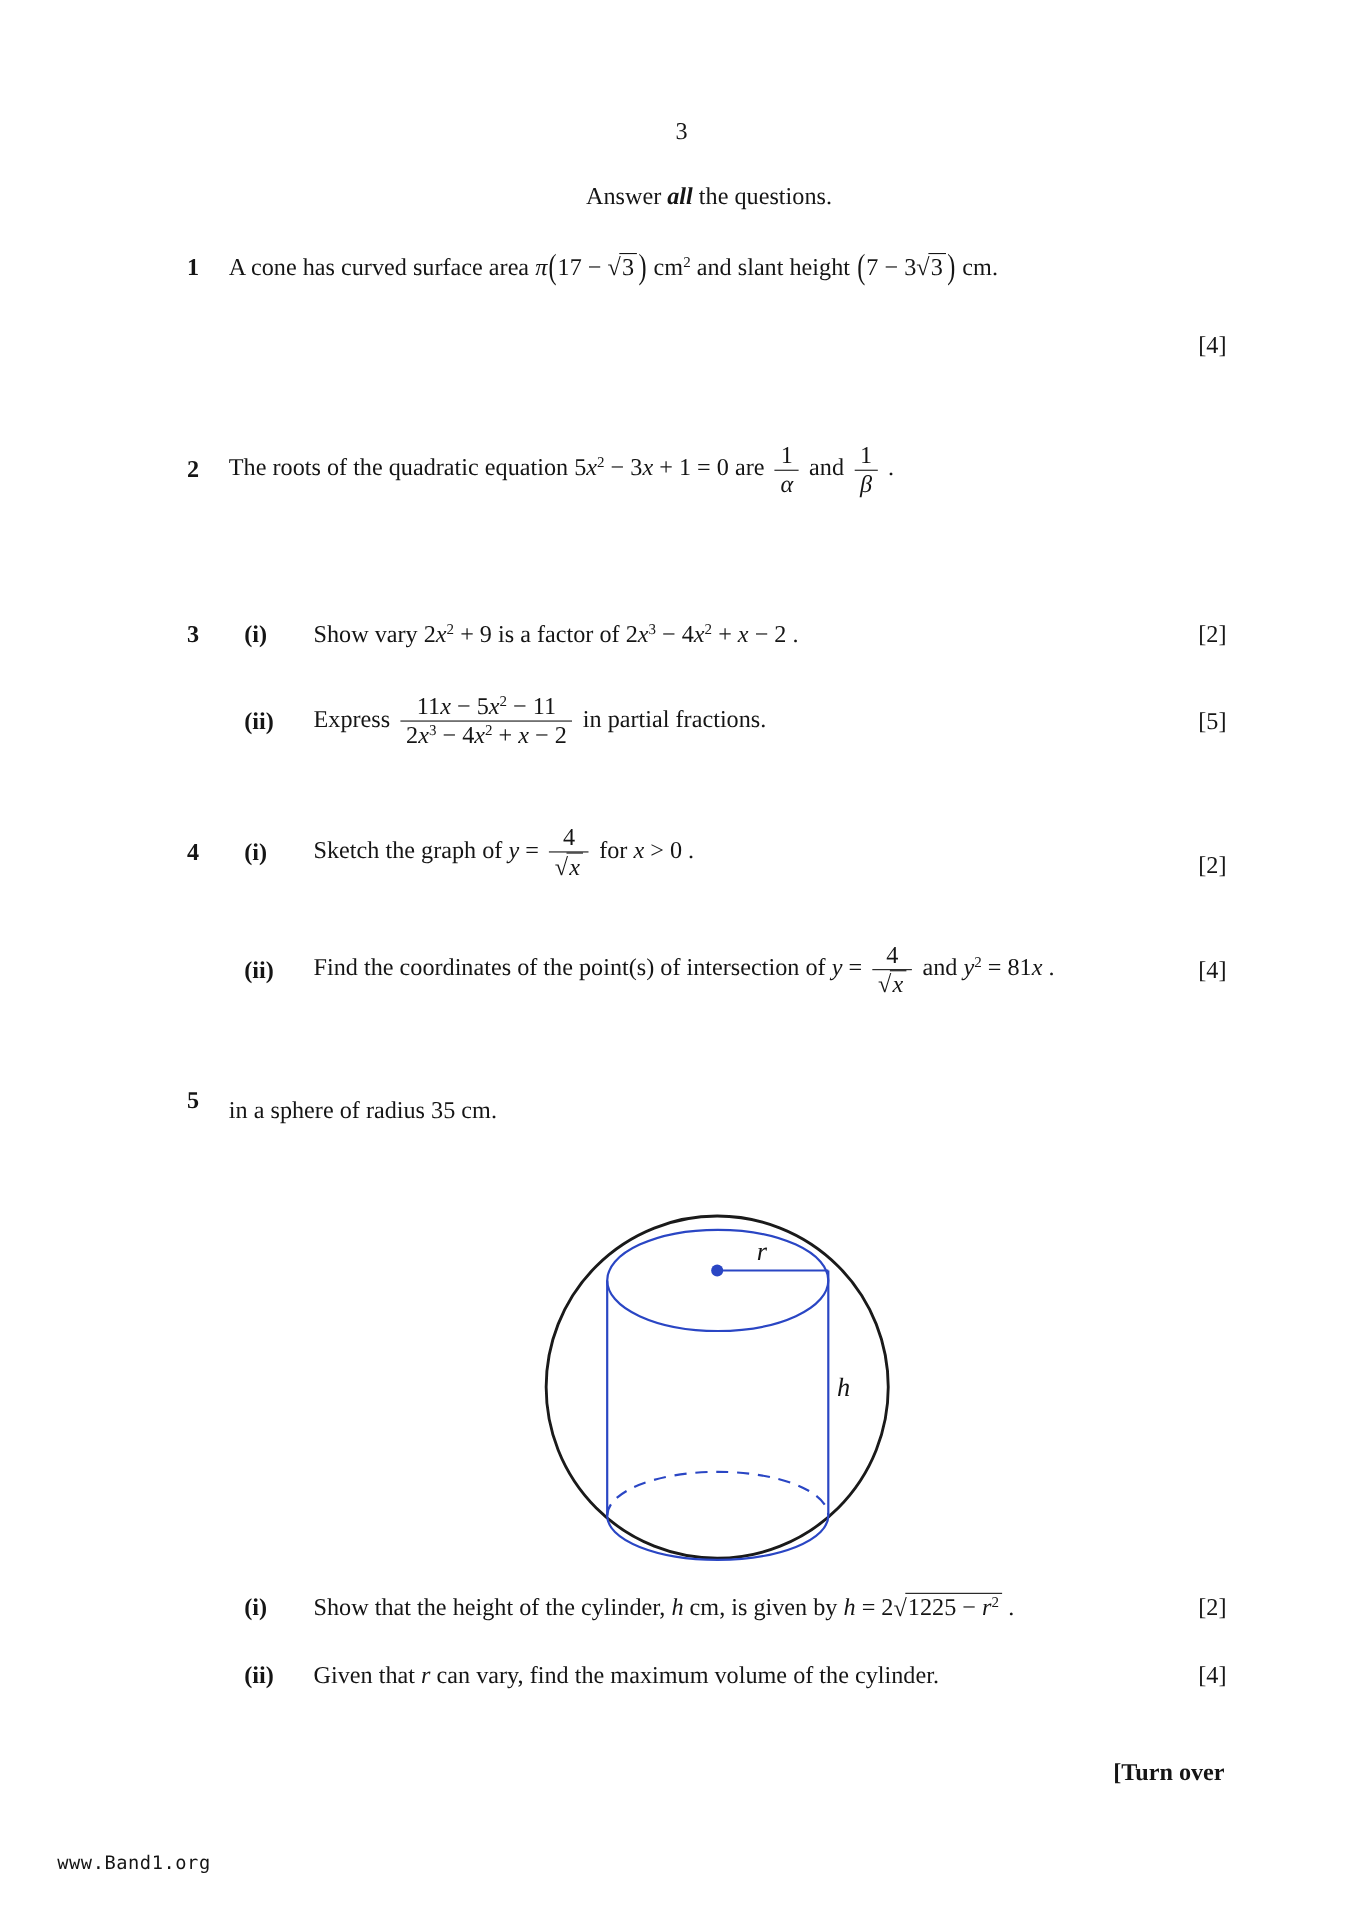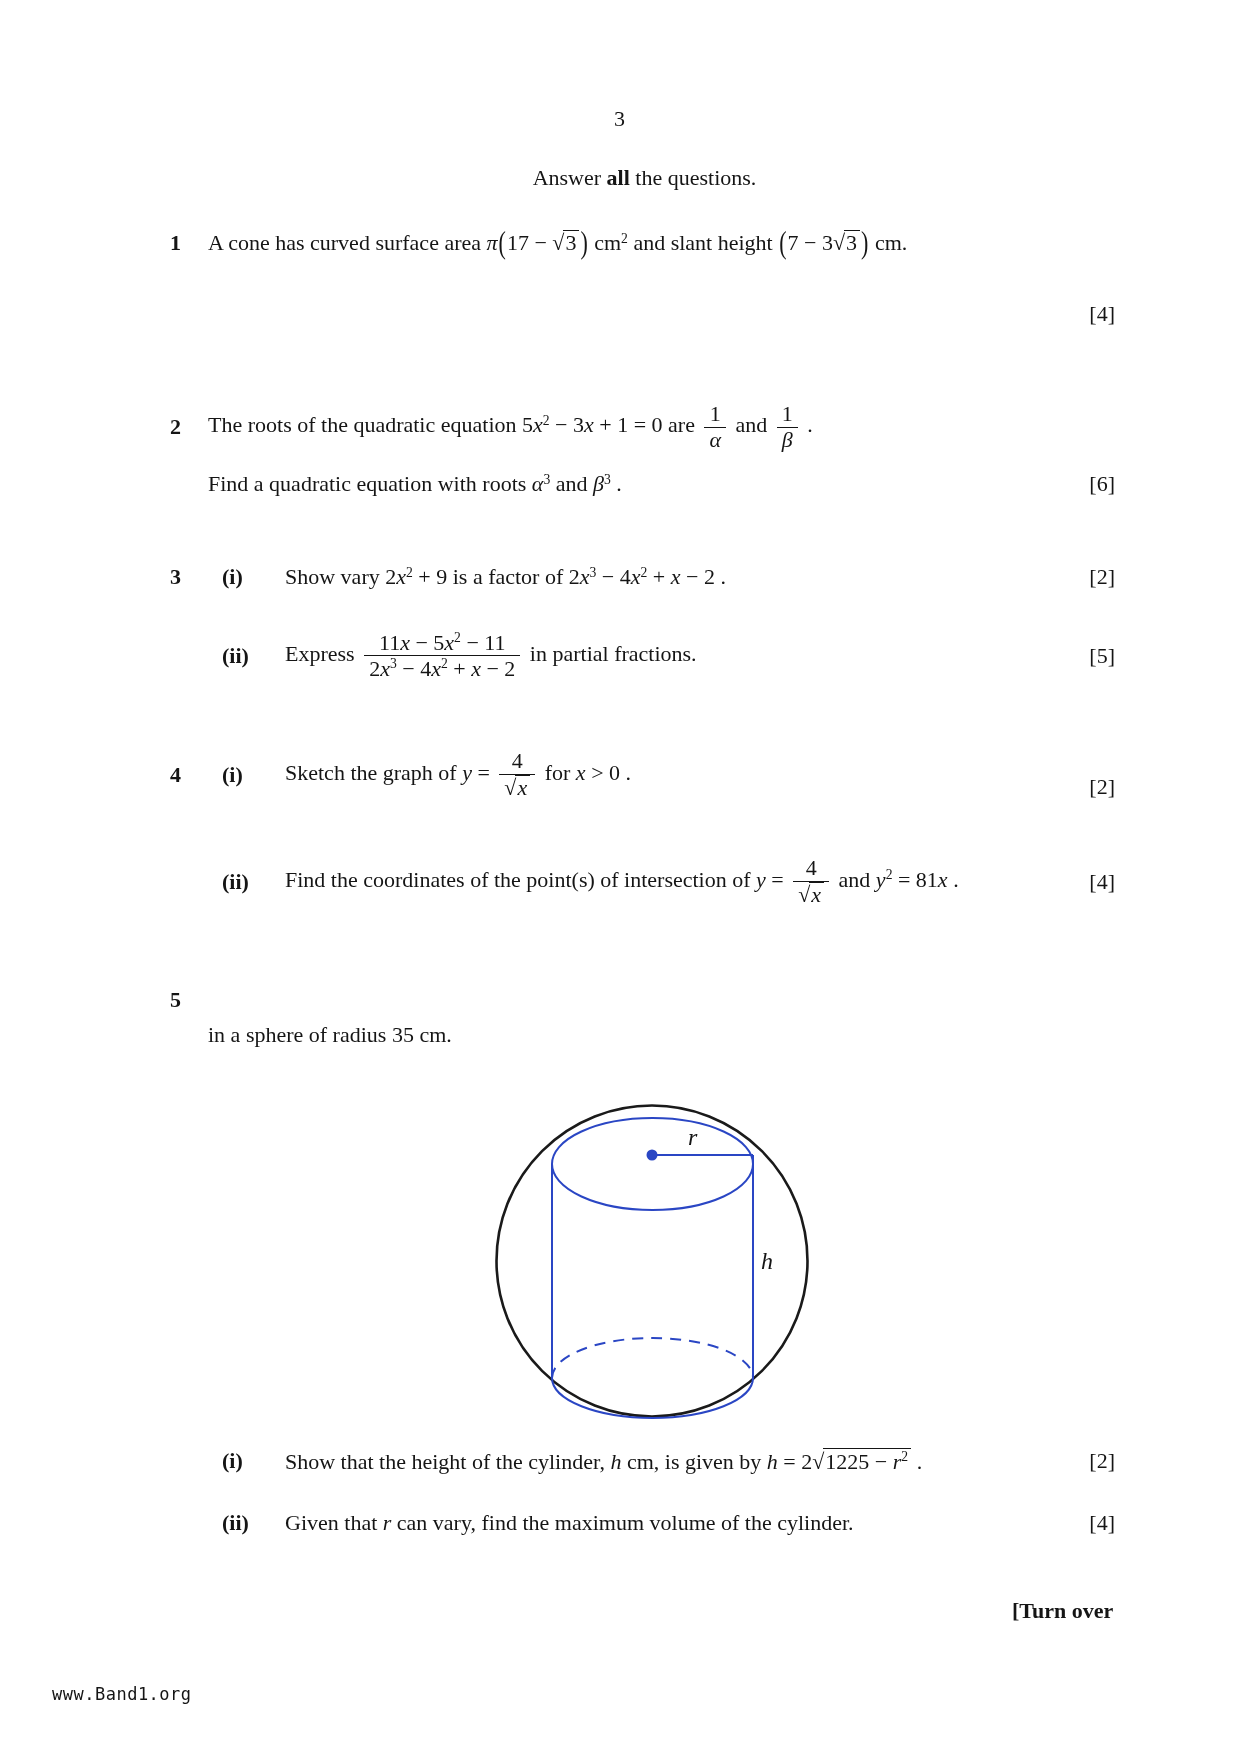--- a/index.html
+++ b/index.html
@@ -8,21 +8,21 @@
   .abs{position:absolute;}
   .center{left:0;right:0;text-align:center;}
   .row{position:absolute;left:170px;width:945px;display:flex;align-items:center;}
   .qs{flex:0 0 38px;font-weight:bold;}
   .qn{flex:0 0 52px;font-weight:bold;}
   .pl{flex:0 0 63px;font-weight:bold;}
   .ct{flex:0 1 auto;white-space:nowrap;}
   .mk{margin-left:auto;padding-left:10px;}
   .mk.low{align-self:flex-end;}
   .it{font-style:italic;}
-  .bd{font-weight:bold;}
+  .bd{font-weight:bold;font-style:italic;}
   .sup{font-size:0.62em;vertical-align:0.55em;letter-spacing:0;}
   .bp{display:inline-block;transform:scaleY(1.45);transform-origin:50% 55%;margin:0 1px;}
   .frac{display:inline-block;text-align:center;vertical-align:middle;margin:0 4px;line-height:1.12;}
   .fnum{display:block;padding:0 5px;}
   .fden{display:block;border-top:1.6px solid #151515;padding:0 5px;}
   .sq{display:inline-block;white-space:nowrap;line-height:1;}
   .sq .sym{display:inline-block;}
   .sq .rnd{display:inline-block;border-top:1.6px solid #151515;padding:1px 3px 0 2px;margin-left:-1px;}
   .turn{font-weight:bold;}
   .site{font-family:"DejaVu Sans Mono","Liberation Mono",monospace;font-size:17px;letter-spacing:0.5px;text-align:center;}
@@ -43,25 +43,20 @@
   </div>
   <div class="row" style="top:301px">
     <span class="qs"></span>
     <span class="mk">[4]</span>
   </div>
 
   <div class="row" style="top:402px">
     <span class="qs">2</span>
     <span class="ct"><span>The roots of the quadratic equation </span><span>5</span><span class="it">x</span><span class="sup">2</span><span> − 3</span><span class="it">x</span><span> + 1 = 0  are </span><span class="frac"><span class="fnum"><span>1</span></span><span class="fden"><span class="it">α</span></span></span><span> and </span><span class="frac"><span class="fnum"><span>1</span></span><span class="fden"><span class="it">β</span></span></span><span> .</span></span>
   </div>
-  <div class="row" style="top:471px">
-    <span class="qs"></span>
-    <span class="ct"><span>Find a quadratic equation with roots </span><span class="it">α</span><span class="sup">3</span><span> and </span><span class="it">β</span><span class="sup">3</span><span> .</span></span>
-    <span class="mk">[6]</span>
-  </div>
 
   <div class="row" style="top:564px">
     <span class="qn">3</span>
     <span class="pl">(i)</span>
     <span class="ct"><span>Show vary </span><span>2</span><span class="it">x</span><span class="sup">2</span><span> + 9 is a factor of </span><span>2</span><span class="it">x</span><span class="sup">3</span><span> − 4</span><span class="it">x</span><span class="sup">2</span><span> + </span><span class="it">x</span><span> − 2 .</span></span>
     <span class="mk">[2]</span>
   </div>
   <div class="row" style="top:630px">
     <span class="qn"></span>
     <span class="pl">(ii)</span>
@@ -78,21 +73,21 @@
   <div class="row" style="top:856px">
     <span class="qn"></span>
     <span class="pl">(ii)</span>
     <span class="ct"><span>Find the coordinates of the point(s) of intersection of </span><span class="it">y</span><span> = </span><span class="frac"><span class="fnum"><span>4</span></span><span class="fden"><span class="sq"><span class="sym">√</span><span class="rnd"><span class="it">x</span></span></span></span></span><span> and </span><span class="it">y</span><span class="sup">2</span><span> = 81</span><span class="it">x</span><span> .</span></span>
     <span class="mk">[4]</span>
   </div>
 
   <div class="row" style="top:987px">
     <span class="qs">5</span>
   </div>
-  <div class="row" style="top:1022px">
+  <div class="row" style="top:996px">
     <span class="qs"></span>
     <span class="ct"><span>in a sphere of radius 35 cm.</span></span>
   </div>
 
   <svg class="abs" style="left:485px;top:1088px" width="336" height="352" viewBox="0 0 336 352">
     <circle cx="167" cy="173" r="155.5" fill="none" stroke="#1a1a1a" stroke-width="2.6"></circle>
     <path d="M 67 290 A 100.5 40 0 0 1 268 290" fill="none" stroke="#2a46c4" stroke-width="2" stroke-dasharray="11 8"></path>
     <path d="M 67 290 A 100.5 40 0 0 0 268 290" fill="none" stroke="#2a46c4" stroke-width="2"></path>
     <line x1="67" y1="76" x2="67" y2="290" stroke="#2a46c4" stroke-width="2"></line>
     <line x1="268" y1="67" x2="268" y2="290" stroke="#2a46c4" stroke-width="2"></line>

